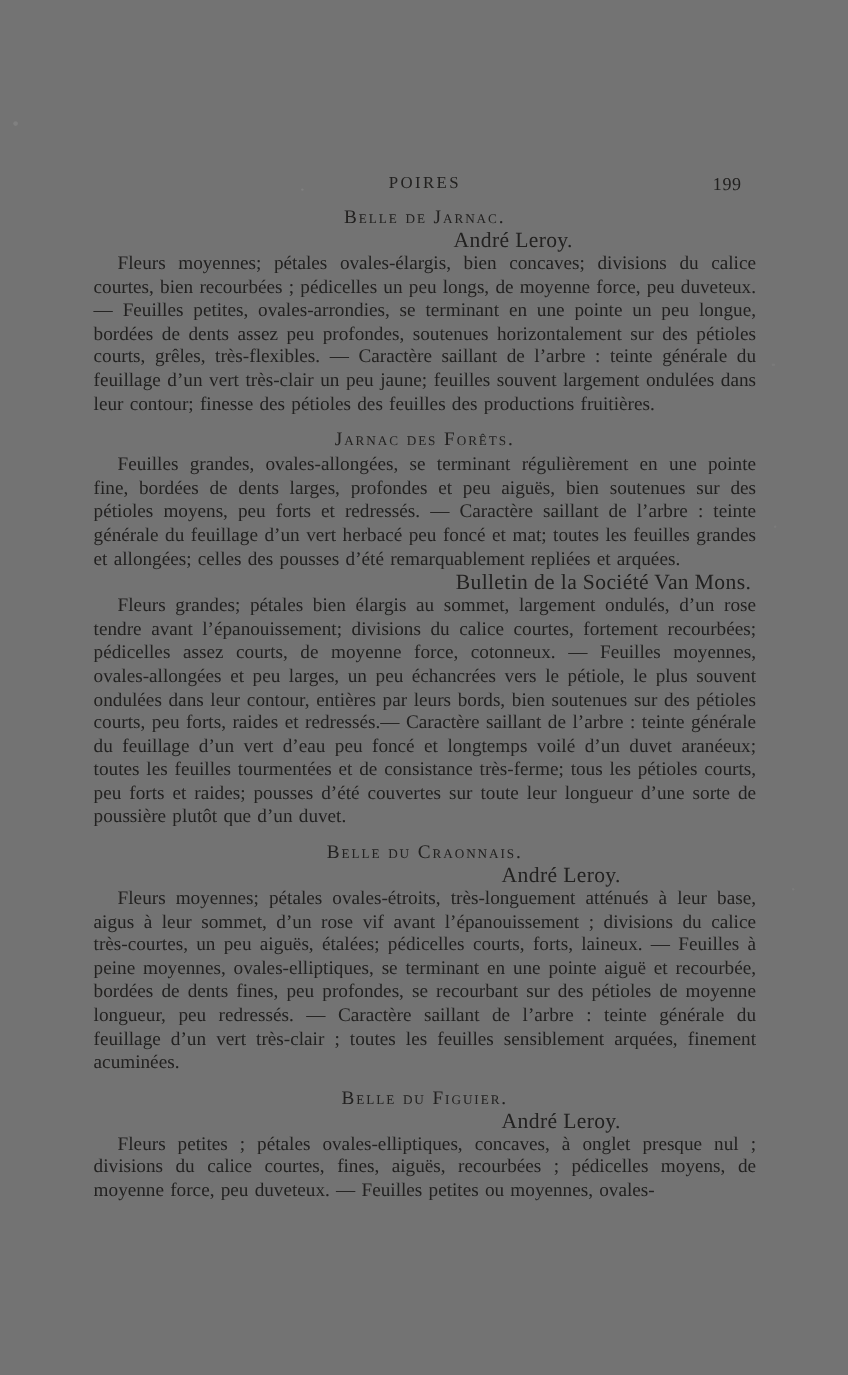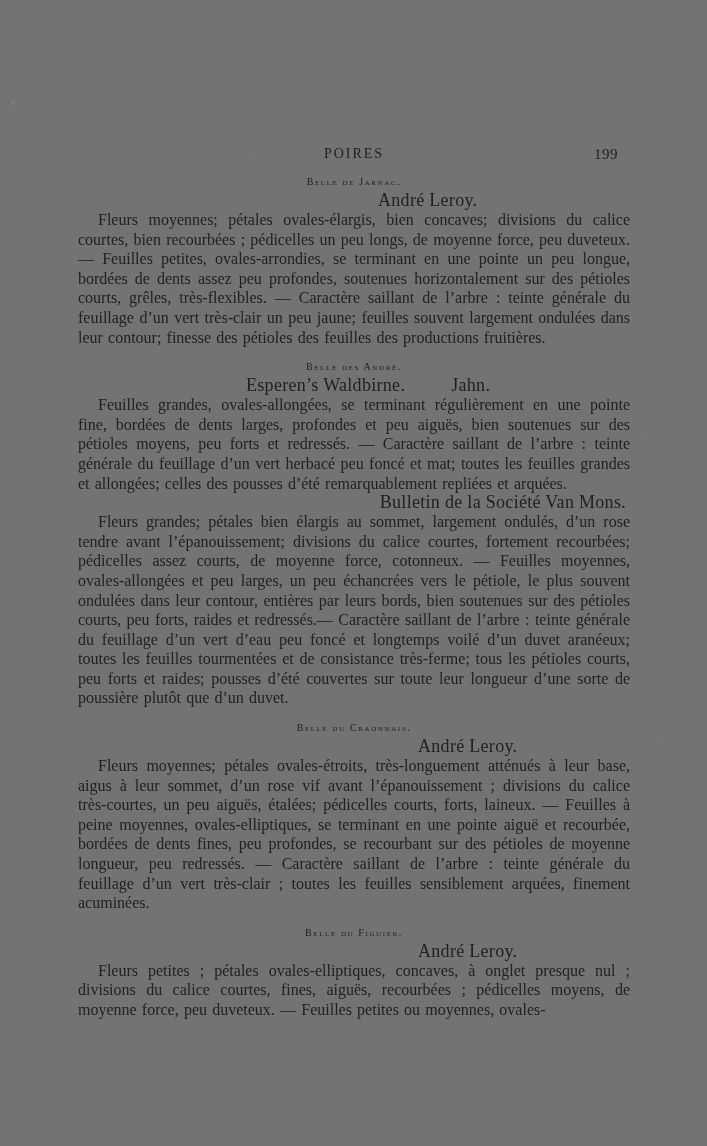--- a/index.html
+++ b/index.html
@@ -34,21 +34,21 @@
   .running-header .page-num {
     position: absolute;
     right: 12px;
     top: 0;
     letter-spacing: 0.5px;
     font-size: 15px;
   }
   .section-title {
     text-align: center;
     font-variant: small-caps;
-    font-size: 10px;
+    font-size: 16px;
     letter-spacing: 1.6px;
     margin-top: 11px;
     line-height: 18px;
   }
   .attribution {
     font-size: 18px;
     line-height: 16px;
     margin-top: 1px;
     letter-spacing: 0.3px;
   }
@@ -100,25 +100,21 @@
 
     <div class="section">
       <div class="section-title">Belle de Jarnac.</div>
       <div class="attribution attr-s1">
         <span>André Leroy.</span>
       </div>
       <p class="body-para">Fleurs moyennes; pétales ovales-élargis, bien concaves; divisions du calice courtes, bien recourbées ; pédicelles un peu longs, de moyenne force, peu duveteux. — Feuilles petites, ovales-arrondies, se terminant en une pointe un peu longue, bordées de dents assez peu profondes, soutenues horizontalement sur des pétioles courts, grêles, très-flexibles. — Caractère saillant de l’arbre : teinte générale du feuillage d’un vert très-clair un peu jaune; feuilles souvent largement ondulées dans leur contour; finesse des pétioles des feuilles des productions fruitières.</p>
     </div>
 
     <div class="section">
-      <div class="section-title">Belle des André.</div>
-      <div class="attribution attr-s2">
-        <span class="attr-item-1">Esperen’s Waldbirne.</span>
-        <span class="attr-item-2">Jahn.</span>
-      </div>
+      <div class="section-title">Jarnac des Forêts.</div>
       <p class="body-para">Feuilles grandes, ovales-allongées, se terminant régulièrement en une pointe fine, bordées de dents larges, profondes et peu aiguës, bien soutenues sur des pétioles moyens, peu forts et redressés. — Caractère saillant de l’arbre : teinte générale du feuillage d’un vert herbacé peu foncé et mat; toutes les feuilles grandes et allongées; celles des pousses d’été remarquablement repliées et arquées.</p>
     </div>
 
     <div class="section">
       <div class="attribution attr-s3">
         <span>Bulletin de la Société Van Mons.</span>
       </div>
       <p class="body-para">Fleurs grandes; pétales bien élargis au sommet, largement ondulés, d’un rose tendre avant l’épanouissement; divisions du calice courtes, fortement recourbées; pédicelles assez courts, de moyenne force, cotonneux. — Feuilles moyennes, ovales-allongées et peu larges, un peu échancrées vers le pétiole, le plus souvent ondulées dans leur contour, entières par leurs bords, bien soutenues sur des pétioles courts, peu forts, raides et redressés.— Caractère saillant de l’arbre : teinte générale du feuillage d’un vert d’eau peu foncé et longtemps voilé d’un duvet aranéeux; toutes les feuilles tourmentées et de consistance très-ferme; tous les pétioles courts, peu forts et raides; pousses d’été couvertes sur toute leur longueur d’une sorte de poussière plutôt que d’un duvet.</p>
     </div>
 

